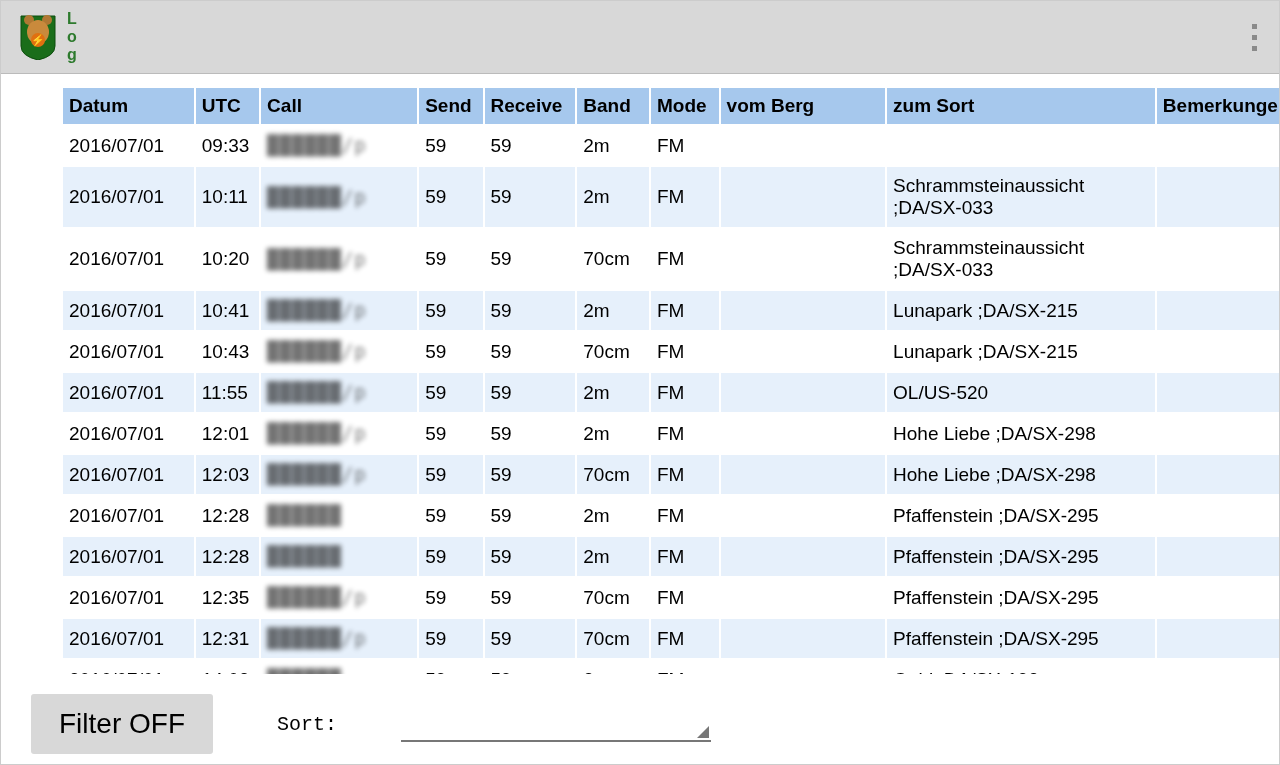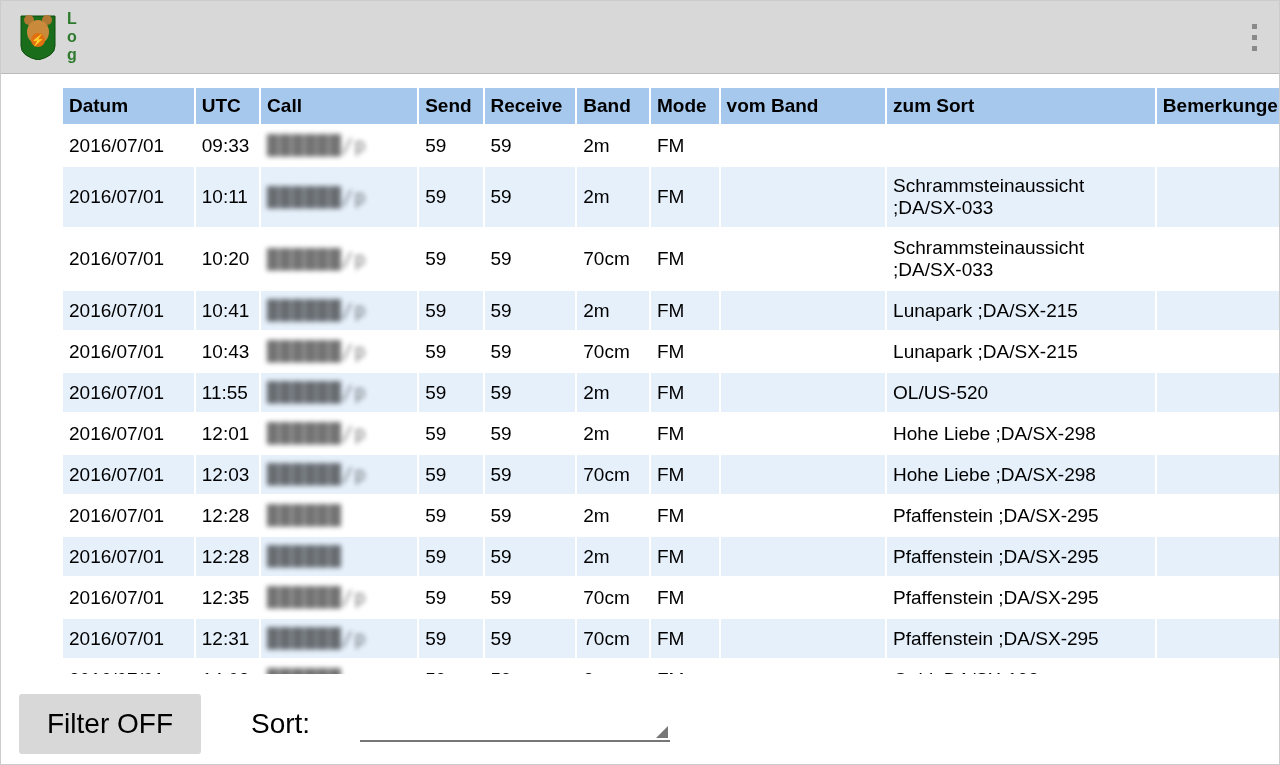--- a/index.html
+++ b/index.html
@@ -20,23 +20,23 @@
   .col-utc{width:62px;}
   .col-call{width:150px;}
   .col-send{width:62px;}
   .col-recv{width:88px;}
   .col-band{width:70px;}
   .col-mode{width:66px;}
   .col-vom{width:158px;}
   .col-zum{width:256px;}
   .col-bem{width:150px;}
   .call-blur{filter:blur(2.5px);opacity:.55;font-family:monospace;letter-spacing:1px;white-space:nowrap;overflow:hidden;}
-  .bottombar{position:absolute;left:0;right:0;bottom:0;height:80px;background:#fff;display:flex;align-items:center;padding:0 18px;gap:50px;}
+  .bottombar{position:absolute;left:12px;right:0;bottom:0;height:80px;background:#fff;display:flex;align-items:center;padding:0 18px;gap:64px;}
   .btn-filter{background:#d8d8d8;border:none;border-radius:3px;font-size:28px;padding:14px 28px;cursor:pointer;}
-  .sort-label{font-size:28px;}
+  .sort-label{font-size:20px;font-family:Liberation Mono, monospace;}
   .sort-spinner{width:310px;height:34px;border-bottom:2px solid #777;position:relative;}
   .sort-spinner:after{content:"";position:absolute;right:2px;bottom:2px;width:0;height:0;border-left:12px solid transparent;border-bottom:12px solid #777;}
 </style>
 </head>
 <body>
 
 <div class="screen">
 
   <div class="titlebar">
     <div class="app-icon">
@@ -77,21 +77,21 @@
       </colgroup>
       <thead>
         <tr>
           <th>Datum</th>
           <th>UTC</th>
           <th>Call</th>
           <th>Send</th>
           <th>Receive</th>
           <th>Band</th>
           <th>Mode</th>
-          <th>vom Band</th>
+          <th>vom Berg</th>
           <th>zum Sort</th>
           <th>Bemerkungen</th>
         </tr>
       </thead>
       <tbody id="tbody">
           <tr>
             <td>2016/07/01</td>
             <td>09:33</td>
             <td><span class="call-blur">██████/p</span></td>
             <td>59</td>

